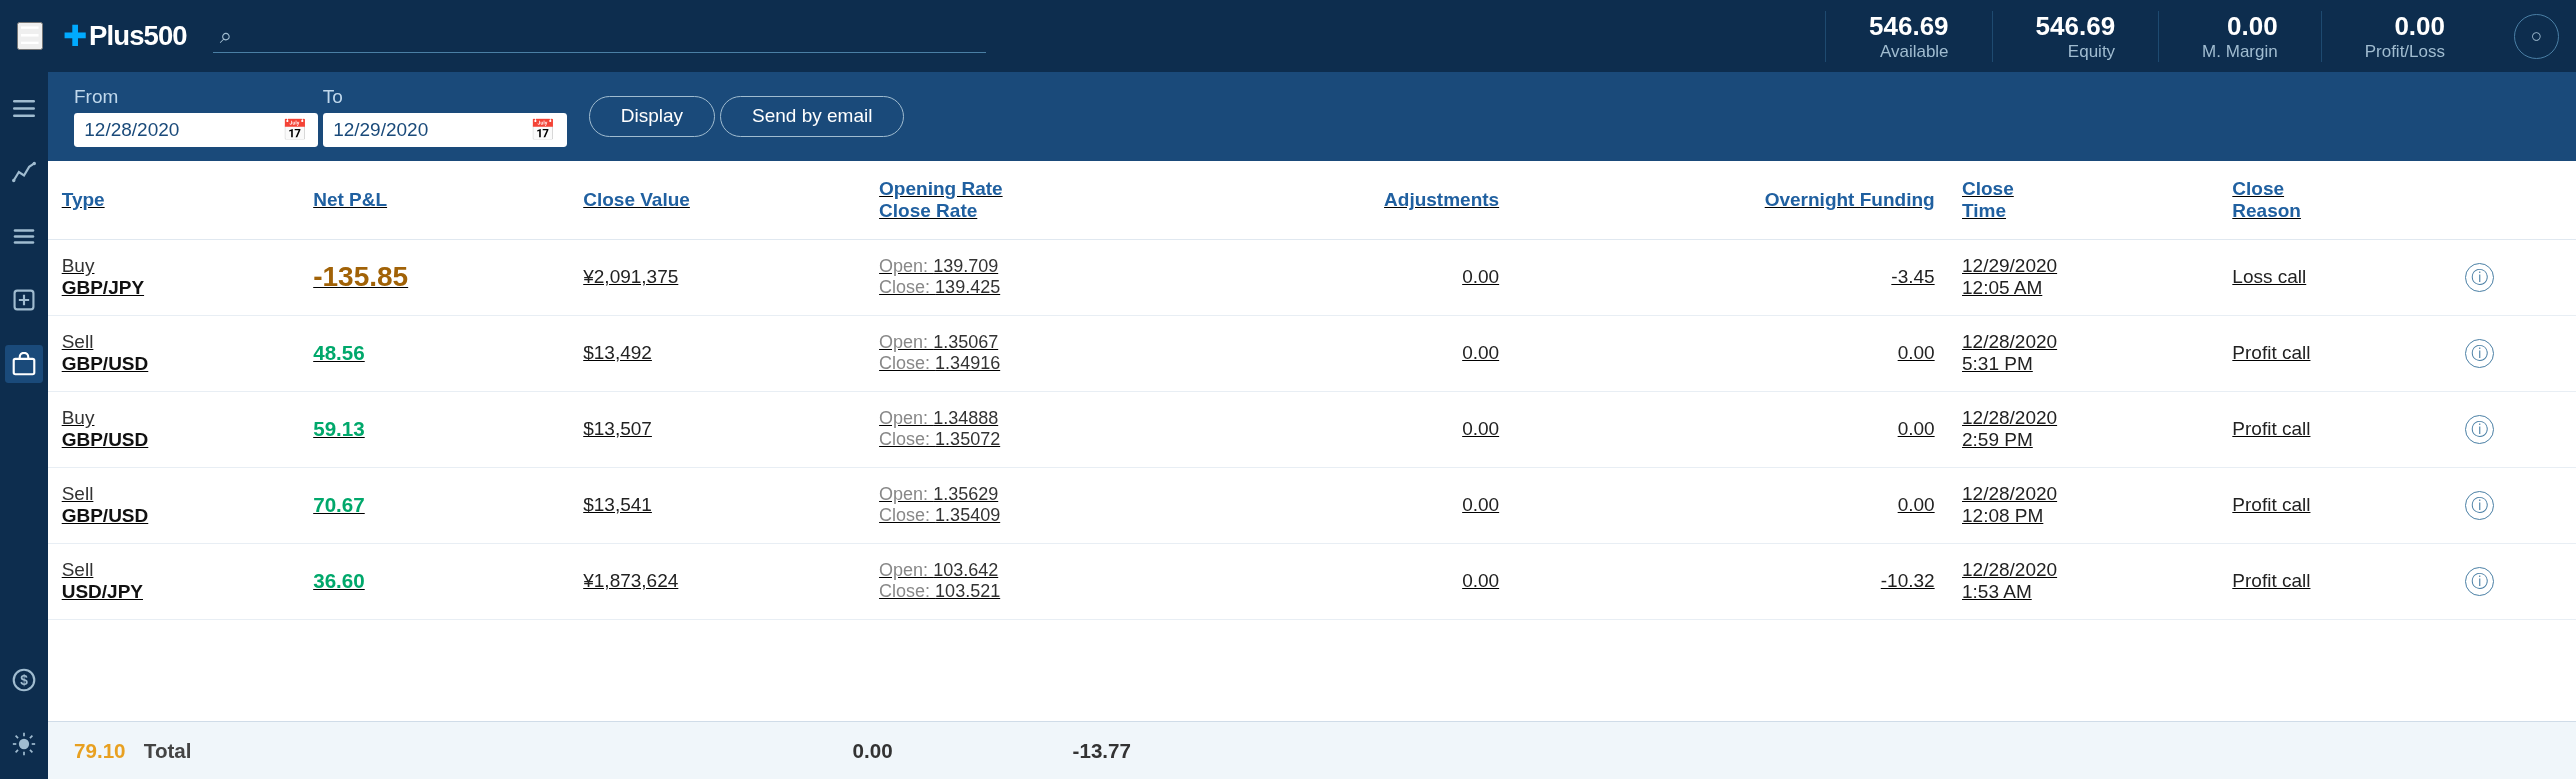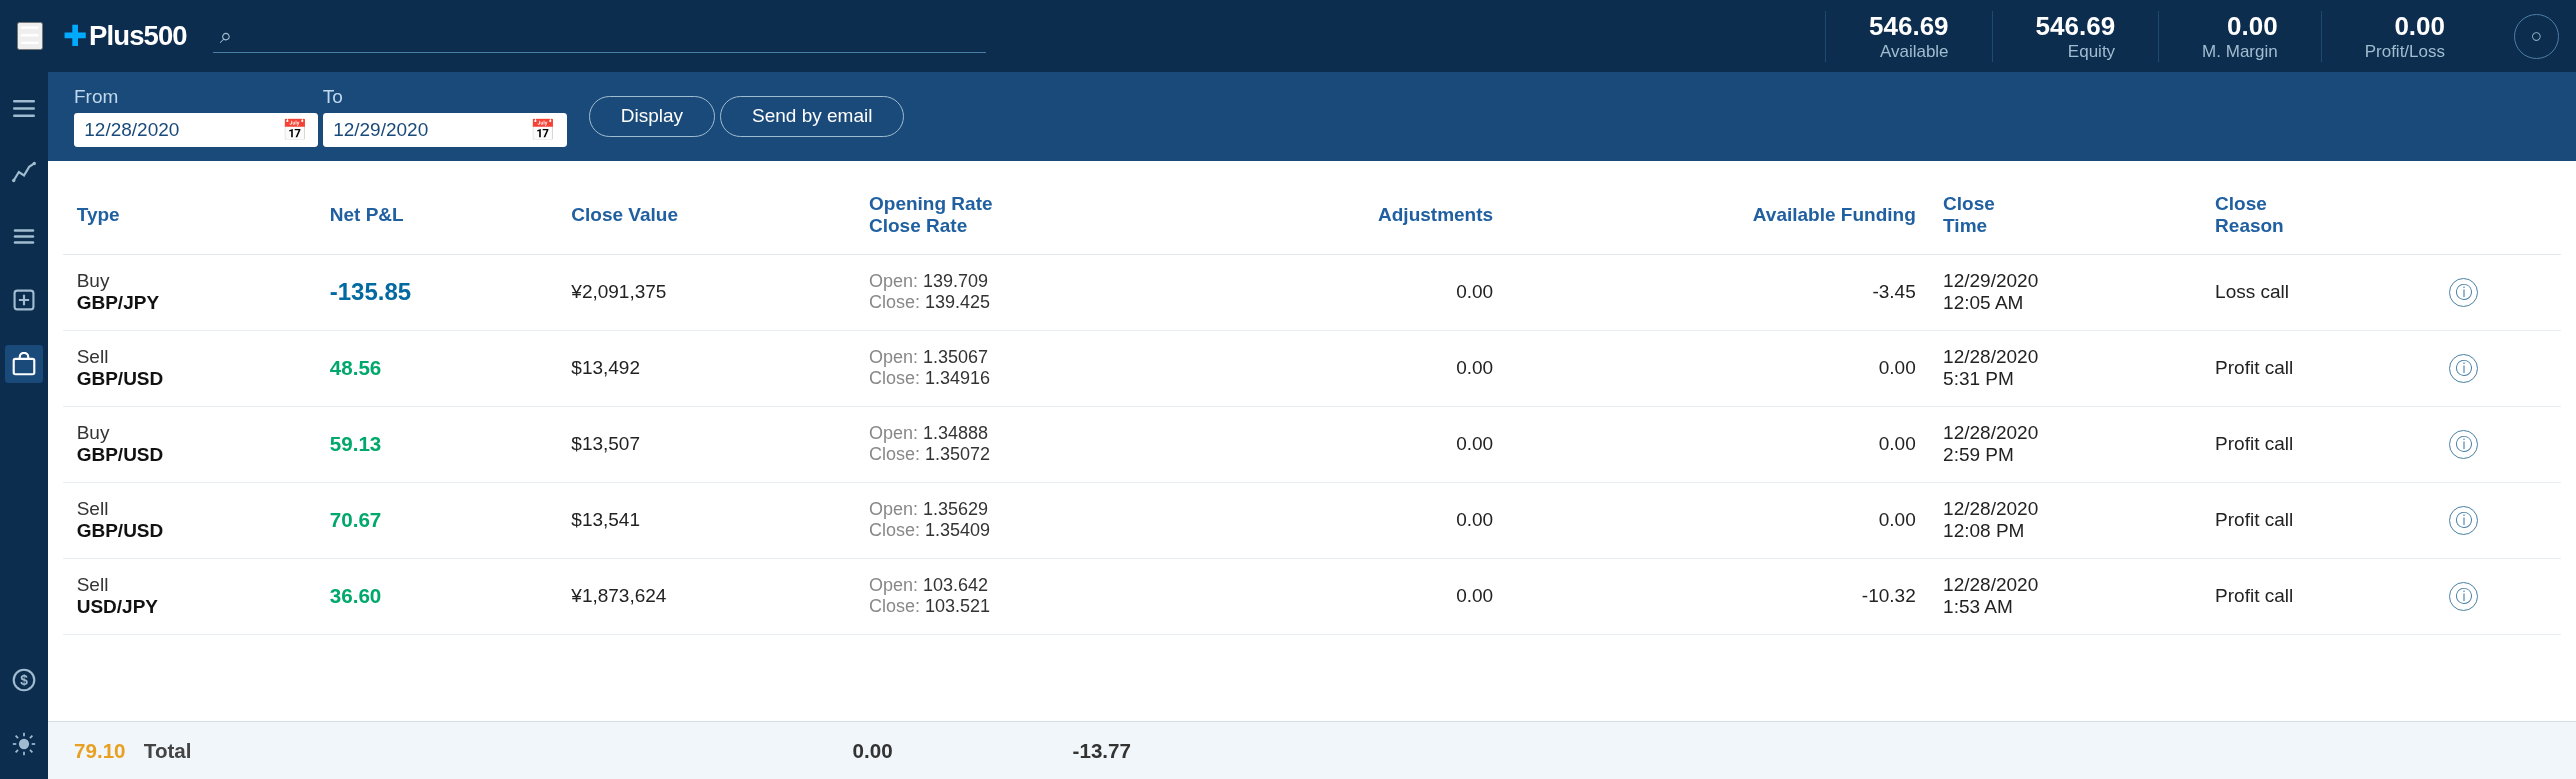--- a/index.html
+++ b/index.html
@@ -196,21 +196,22 @@
       color: #fff;
       font-size: 19px;
       padding: 8.6px 31px;
       cursor: pointer;
     }
 
     
     .table-container {
       flex: 1;
       overflow-y: auto;
-      padding: 15px;
+      padding: 0;
+      text-decoration: underline;
     }
     table {
       width: 100%;
       border-collapse: collapse;
     }
     thead tr {
       background: #fff;
     }
     thead th {
       color: #2060a0;
@@ -230,21 +231,21 @@
       padding: 15.5px 13.7px;
       font-size: 19px;
       color: #222;
       vertical-align: middle;
     }
     tbody td.right { text-align: right; }
 
     .type-main { font-size: 19px; color: #333; }
     .type-pair { font-size: 19px; font-weight: bold; color: #111; }
 
-    .pnl-negative { color: #0369a1; font-weight: bold; font-size: 24px; }
+    .pnl-negative { color: #a16207; font-weight: bold; font-size: 28px; }
     .pnl-positive { color: #00a86b; font-weight: bold; font-size: 20.6px; }
 
     .rate-line { font-size: 18px; color: #333; }
     .rate-label { color: #888; }
 
     .info-icon {
       width: 29px;
       height: 29px;
       border-radius: 50%;
       border: 1.7px solid #4a7fa5;
@@ -399,21 +400,21 @@
 
     <div class="table-container">
       <table>
         <thead>
           <tr>
             <th>Type</th>
             <th>Net P&amp;L</th>
             <th>Close Value</th>
             <th>Opening Rate<br>Close Rate</th>
             <th class="right">Adjustments</th>
-            <th class="right">Available Funding</th>
+            <th class="right">Overnight Funding</th>
             <th>Close<br>Time</th>
             <th>Close<br>Reason</th>
             <th></th>
           </tr>
         </thead>
         <tbody id="table-body">
         <tr>
       <td>
         <div class="type-main">Buy</div>
         <div class="type-pair">GBP/JPY</div>

